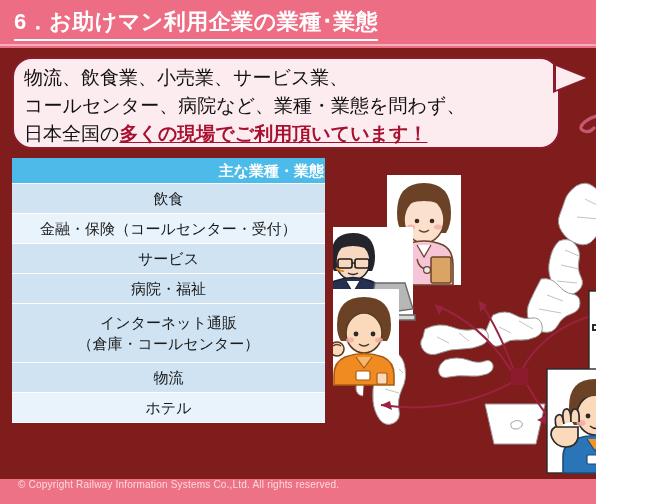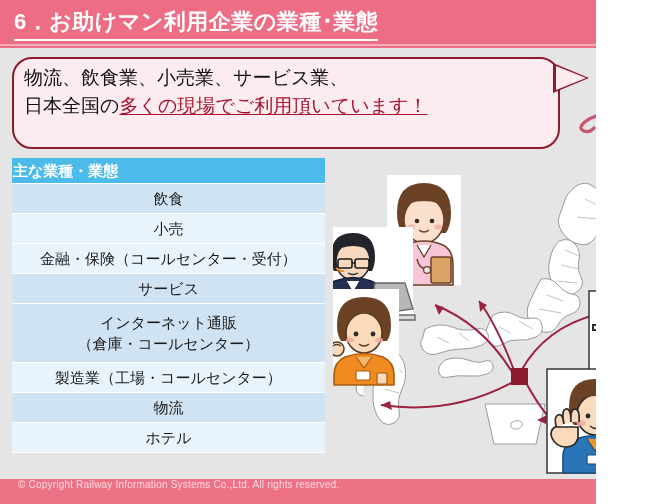--- a/index.html
+++ b/index.html
@@ -2,21 +2,21 @@
 <html lang="ja"><head>
 <meta charset="utf-8">
 <style>
   html,body{margin:0;padding:0;}
   body{
     width:672px;height:504px;
     background:#ffffff;
     font-family:"Liberation Sans","DejaVu Sans",sans-serif;
     overflow:hidden;position:relative;
   }
-  #slide{position:absolute;left:0;top:0;width:596px;height:504px;background:#e5e5e5;overflow:hidden;}
+  #slide{position:absolute;left:0;top:0;width:596px;height:504px;background:#7f1d1d;overflow:hidden;}
 
   
   .title-bar{
     position:absolute;left:0;top:0;width:672px;height:48px;
     background:#ed6d84;
   }
   .title-text{
     position:absolute;left:14px;top:7px;
     font-size:22px;font-weight:bold;color:#ffffff;
     letter-spacing:0.5px;white-space:nowrap;
@@ -35,21 +35,21 @@
     border:2.5px solid #8d1b2e;
     border-radius:20px;
     box-sizing:border-box;
   }
   .bubble-text{
     position:absolute;left:10px;top:5px;width:530px;
     font-size:19px;color:#111;line-height:28px;
     white-space:nowrap;font-weight:500;
   }
   .bubble-line{display:block;}
-  .hl{color:#a8102f;font-weight:normal;text-decoration:underline;text-underline-offset:2px;}
+  .hl{color:#a8102f;font-weight:bold;text-decoration:underline;text-underline-offset:2px;}
   .bubble-tail{
     position:absolute;left:556px;top:66px;width:0;height:0;
     border-top:12px solid transparent;
     border-bottom:12px solid transparent;
     border-left:30px solid #fdecef;
     z-index:4;
   }
   .bubble-tail-b{
     position:absolute;left:553px;top:63px;width:0;height:0;
     border-top:15px solid transparent;
@@ -61,21 +61,21 @@
   
   .mascot{position:absolute;left:578px;top:52px;width:90px;height:105px;}
 
   
   .tbl{
     position:absolute;left:12px;top:158px;width:313px;
     border-collapse:collapse;
   }
   .tbl .hd{
     background:#4cbbe9;color:#ffffff;font-weight:bold;
-    font-size:15px;text-align:left;height:23px;line-height:23px;
+    font-size:15px;text-align:right;height:23px;line-height:23px;
     border-bottom:1px solid #ffffff;
   }
   .tbl .rw{
     text-align:center;font-size:15px;color:#1a1a1a;
     height:27px;line-height:27px;
     border-bottom:1px solid #ffffff;
   }
   .tbl .rw.odd{background:#d0e3f3;}
   .tbl .rw.even{background:#e9f3fb;}
   .tbl .rw.two{height:42px;line-height:21px;padding:8px;}
@@ -106,20 +106,21 @@
   <div class="title-bar">
     <div class="title-text">6．お助けマン利用企業の業種･業態</div>
   </div>
   <div class="title-rule"></div>
 
   <div class="bubble-tail-b"></div>
   <div class="bubble-tail"></div>
   <div class="bubble">
     <div class="bubble-text">
       <span class="bubble-line">物流、飲食業、小売業、サービス業、</span>
+      <span class="bubble-line">コールセンター、病院など、業種・業態を問わず、</span>
       <span class="bubble-line"><span>日本全国の</span><span class="hl">多くの現場でご利用頂いています！</span></span>
     </div>
   </div>
 
   <div class="mascot">
     <svg width="90" height="105" viewBox="0 0 90 105">
       <g fill="none" stroke="#c8566c" stroke-width="3.2" stroke-linecap="round" stroke-linejoin="round">
 
         <path d="M27 30 Q27 11 45 11 Q63 11 63 30 Q63 48 45 48 Q27 48 27 30 Z"></path>
 
@@ -152,36 +153,33 @@
     <thead>
       <tr>
         <th class="hd">主な業種・業態</th>
       </tr>
     </thead>
     <tbody id="tbody">
         <tr>
           <td class="rw odd">飲食</td>
         </tr>
         <tr>
-          <td class="rw even">小売</td>
-        </tr>
-        <tr>
           <td class="rw even">金融・保険（コールセンター・受付）</td>
         </tr>
         <tr>
           <td class="rw odd">サービス</td>
+        </tr>
+        <tr>
+          <td class="rw odd">病院・福祉</td>
         </tr>
         <tr>
           <td class="rw odd two">
             <span class="l2">インターネット通販</span>
             <span class="l2">（倉庫・コールセンター）</span>
           </td>
-        </tr>
-        <tr>
-          <td class="rw even">製造業（工場・コールセンター）</td>
         </tr>
         <tr>
           <td class="rw odd">物流</td>
         </tr>
         <tr>
           <td class="rw even">ホテル</td>
         </tr>
       </tbody>
   </table>
 

